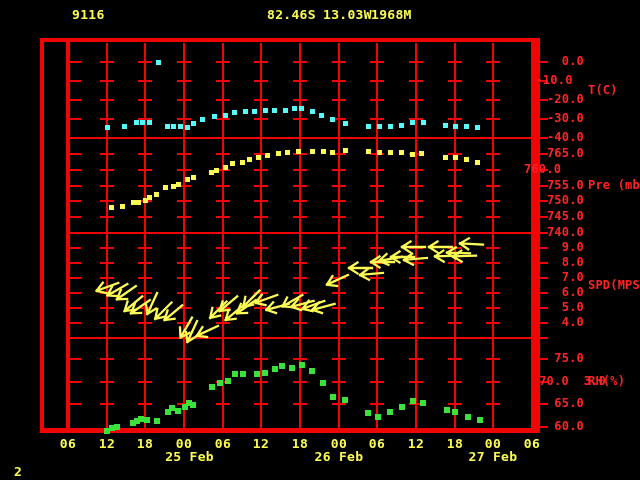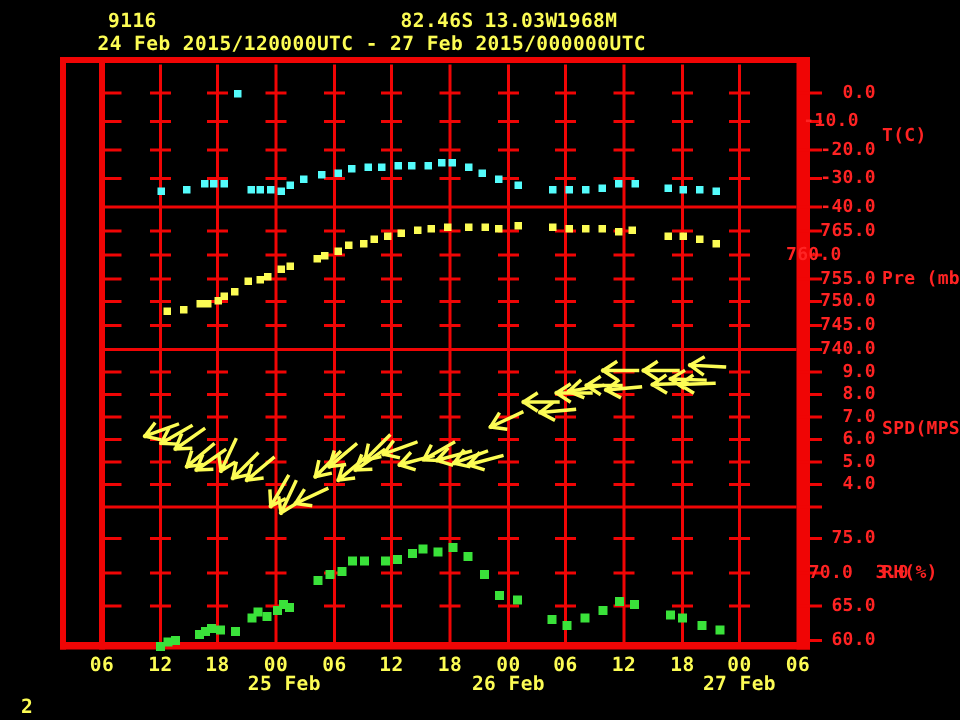--- a/index.html
+++ b/index.html
@@ -11,21 +11,20 @@
   #plot{position:absolute;inset:0;}
 </style>
 </head>
 <body>
 
 <div id="screen">
   <span class="yel abs" style="left:72px;top:8px">9116</span>
   <span class="yel abs" style="left:267px;top:8px">82.46S</span>
   <span class="yel abs" style="left:323px;top:8px">13.03W</span>
   <span class="yel abs" style="left:371px;top:8px">1968M</span>
-  <span class="yel abs" style="left:65px;top:23px">24 Feb 2015/120000UTC - 27 Feb 2015/000000UTC</span>
   <div id="plot">
       <div style="position: absolute; left: 40px; top: 38px; width: 500px; height: 4px; background: rgb(240, 5, 5);"></div>
       <div style="position: absolute; left: 40px; top: 428px; width: 500px; height: 5px; background: rgb(240, 5, 5);"></div>
       <div style="position: absolute; left: 40px; top: 38px; width: 4px; height: 395px; background: rgb(240, 5, 5);"></div>
       <div style="position: absolute; left: 66px; top: 38px; width: 4px; height: 395px; background: rgb(240, 5, 5);"></div>
       <div style="position: absolute; left: 531px; top: 38px; width: 9px; height: 395px; background: rgb(240, 5, 5);"></div>
       <div style="position: absolute; left: 70px; top: 137px; width: 461px; height: 2px; background: rgb(240, 5, 5);"></div>
       <div style="position: absolute; left: 70px; top: 232px; width: 461px; height: 2px; background: rgb(240, 5, 5);"></div>
       <div style="position: absolute; left: 70px; top: 337px; width: 461px; height: 2px; background: rgb(240, 5, 5);"></div>
       <div style="position: absolute; left: 106px; top: 43px; width: 2px; height: 385px; background: rgb(240, 5, 5);"></div>

